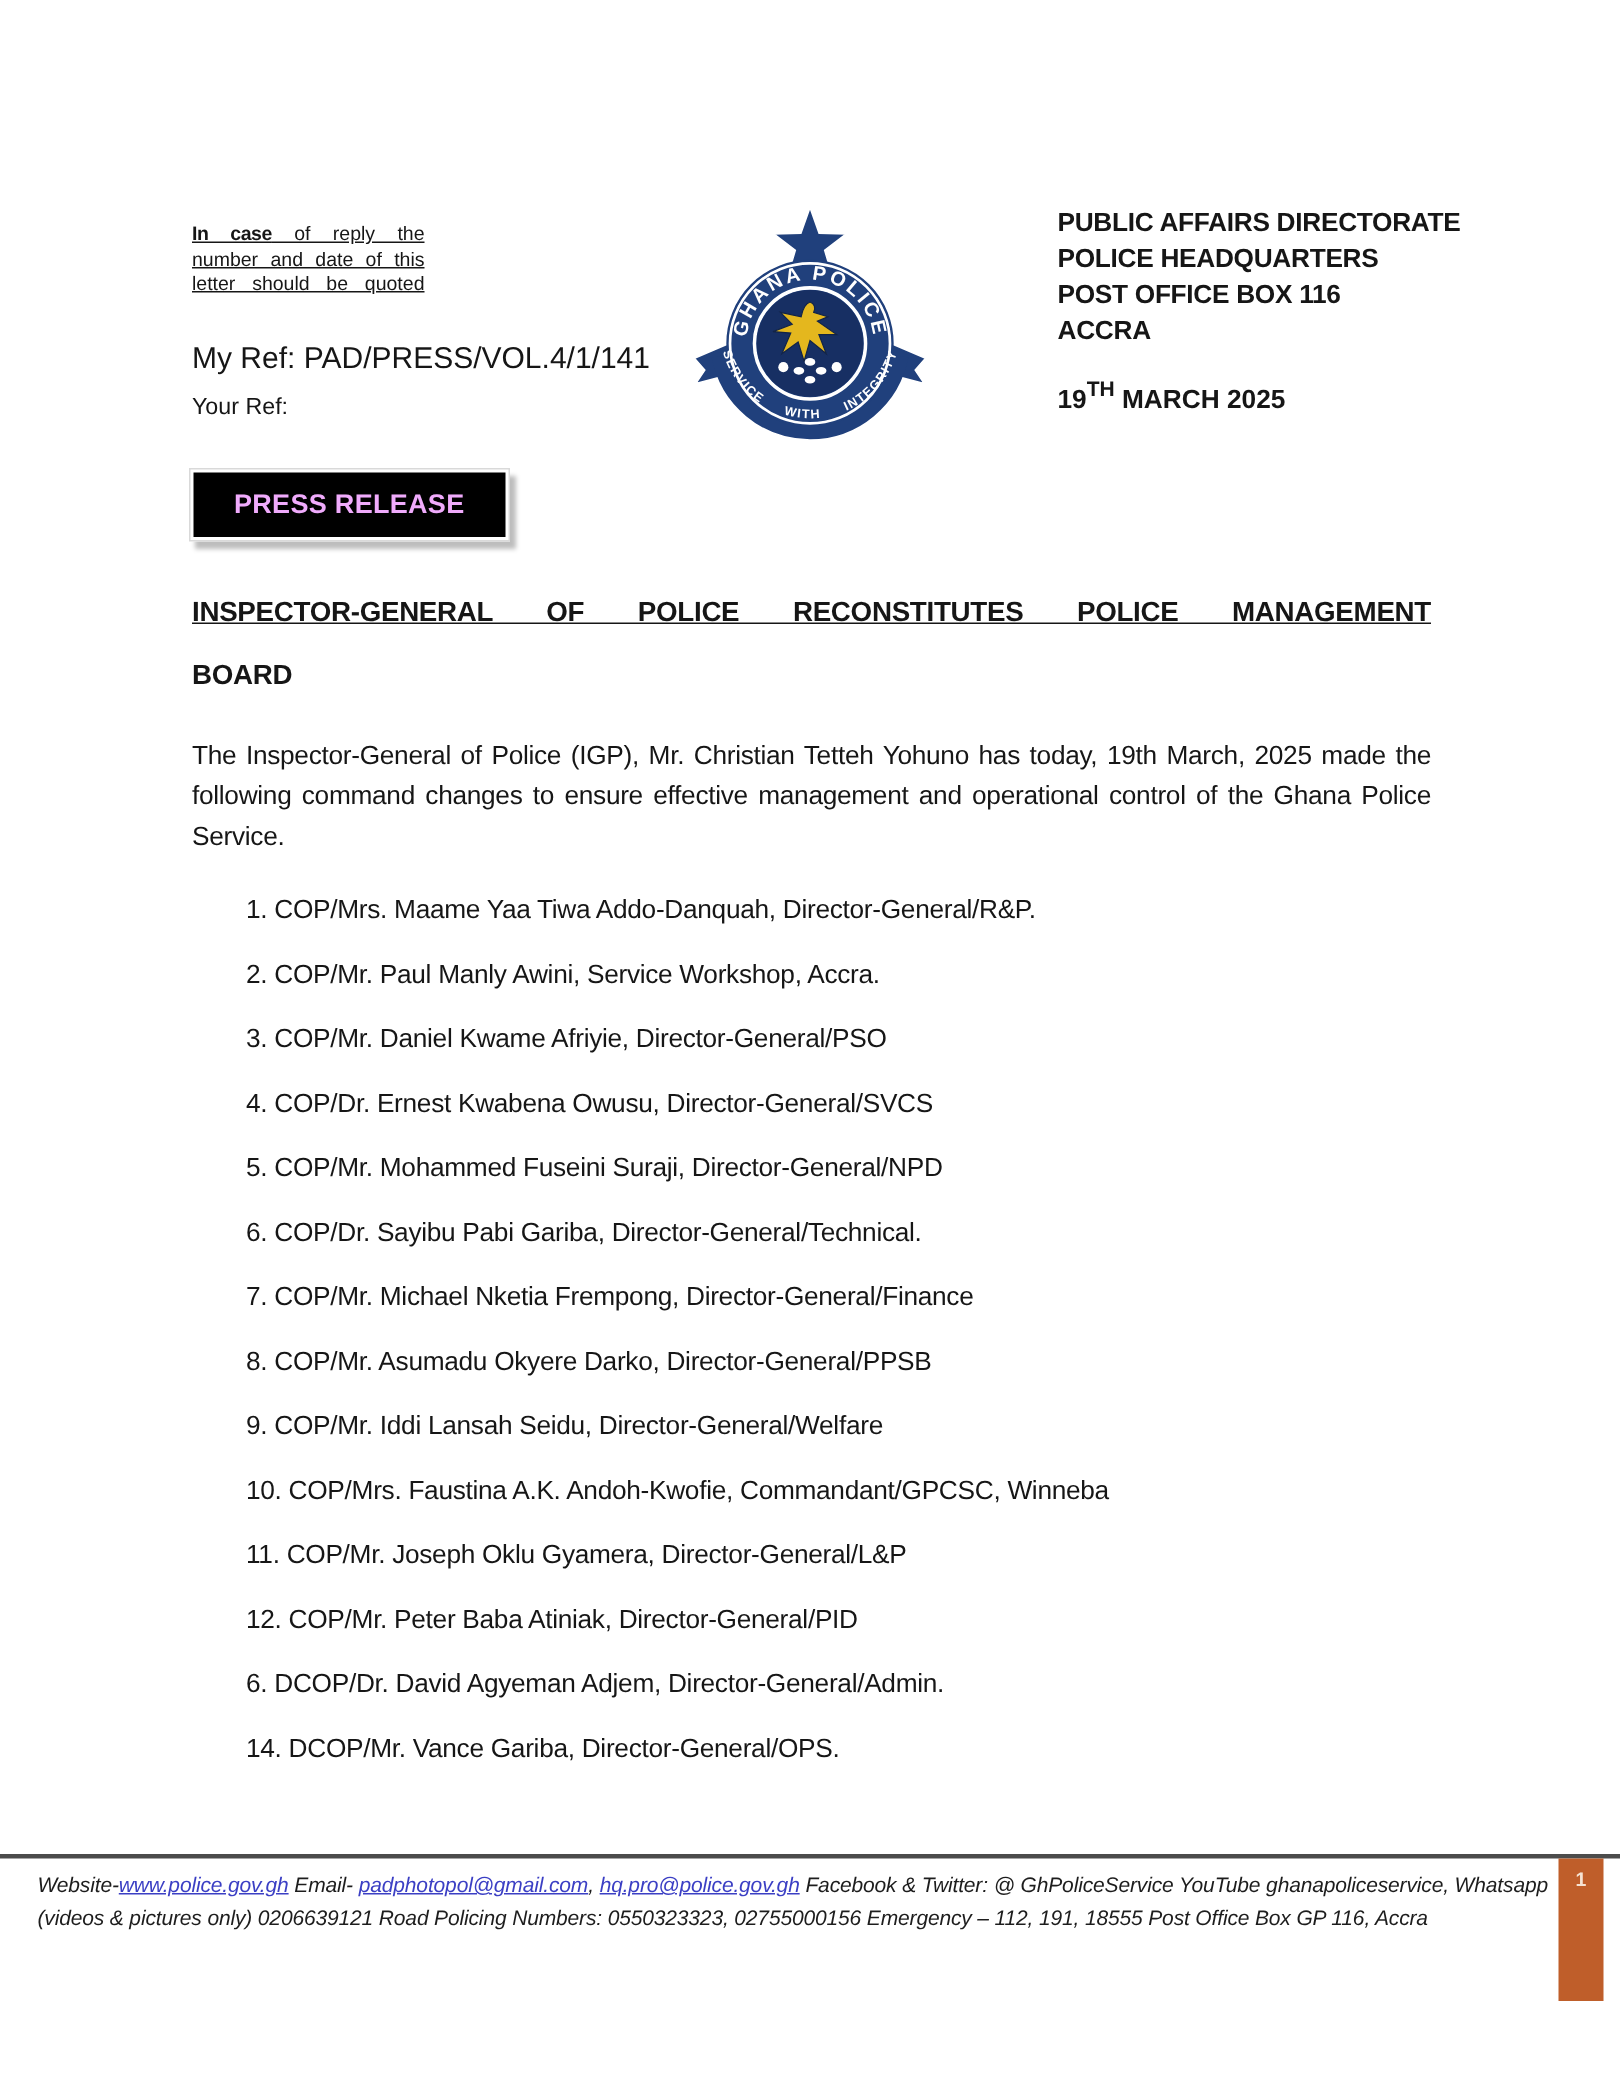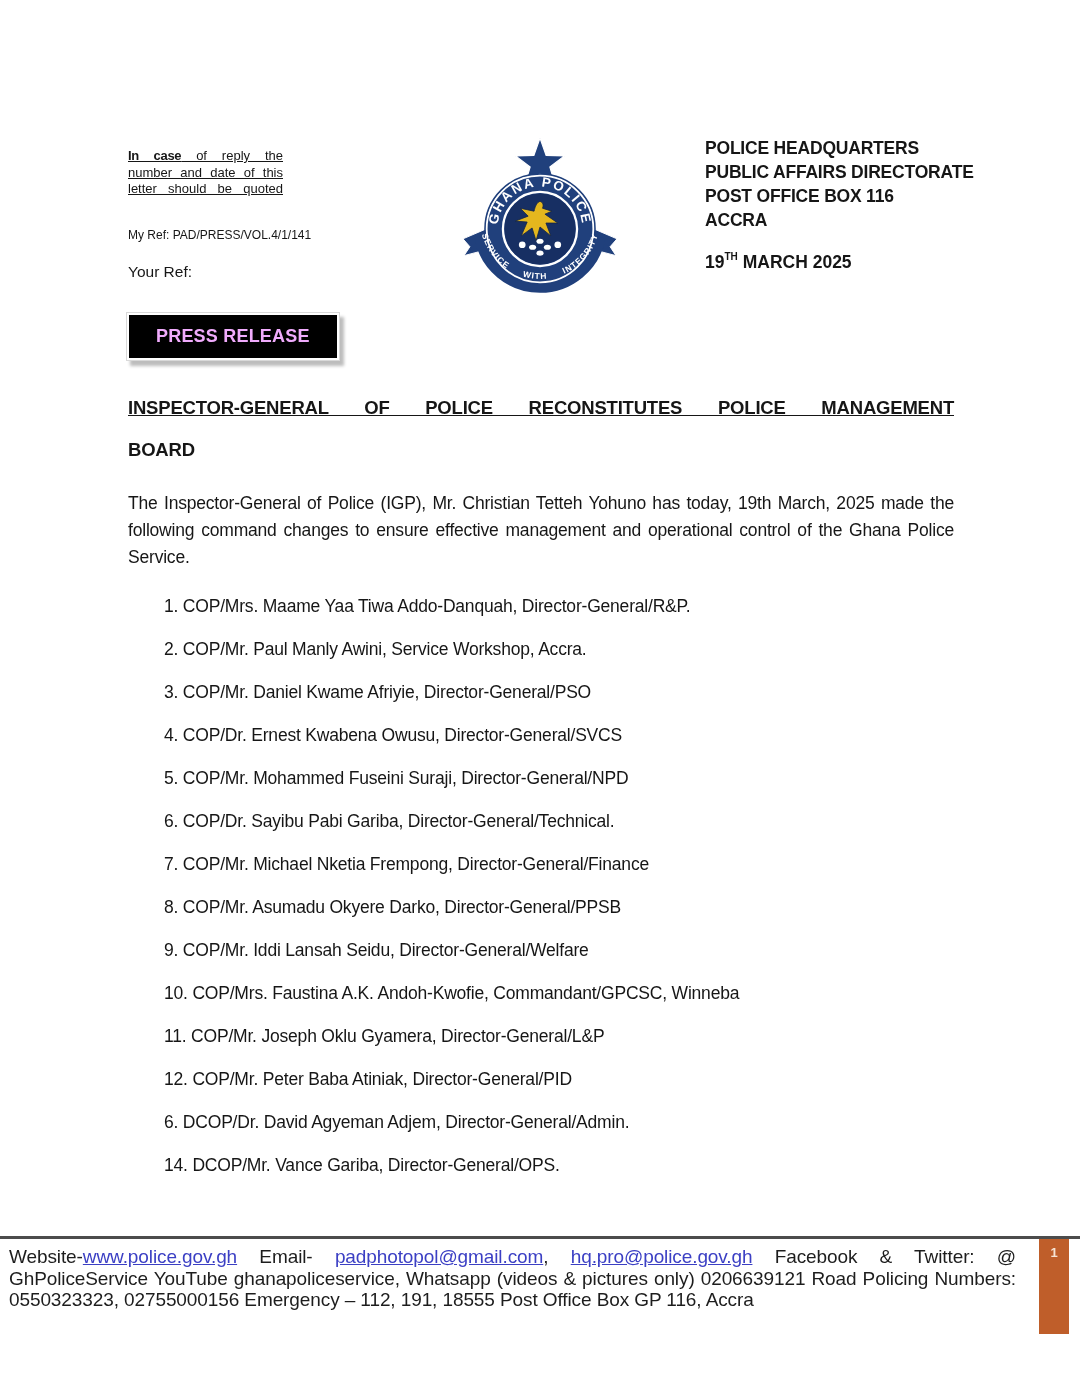--- a/index.html
+++ b/index.html
@@ -7,27 +7,27 @@
     position:relative; width:1080px; height:1398px; background:#ffffff;
     font-family:"Liberation Sans", sans-serif; color:#161616; overflow:hidden;
   }
   .abs { position:absolute; }
 
   
   .reply-note { left:128px; top:148px; width:155px; font-size:13px; line-height:16.5px; }
   .rn-line { text-decoration:underline; text-align:justify; text-align-last:justify; white-space:nowrap; }
   .rn-line b { letter-spacing:-0.3px; }
 
-  .my-ref  { left:128px; top:228px; font-size:12px; }
+  .my-ref  { left:128px; top:228px; font-size:20px; }
   .your-ref{ left:128px; top:263px; font-size:15.5px; }
 
   
   .hq-block { left:705px; top:136px; font-size:17.5px; font-weight:bold; line-height:24px; letter-spacing:-0.2px; }
   .date-line { left:705px; top:252px; font-size:17.5px; font-weight:bold; }
-  .date-line sup { font-size:10px; position:relative; top:-1px; }
+  .date-line sup { font-size:14px; position:relative; top:-1px; }
 
   
   .crest { left:461px; top:138px; width:158px; height:176px; }
 
   
   .stamp-outer {
     left:126px; top:312px; background:#ffffff; border:1px solid #d9d9d9;
     padding:2px; box-shadow:4px 5px 3px #bdbdbd; display:inline-block;
   }
   .stamp {
@@ -44,21 +44,21 @@
   
   .intro { left:128px; top:490px; width:826px; font-size:17.5px; line-height:27px; text-align:justify; letter-spacing:-0.2px; }
 
   
   .appointments { left:128px; top:597px; width:826px; font-size:17.5px; letter-spacing:-0.2px; }
   .appt { line-height:18px; margin-bottom:25px; white-space:nowrap;margin-left:36px; }
 
   
   .footer-rule { left:0; top:1236px; width:1080px; height:3px; background:#4c4c4c; }
   .footer-text {
-    left:9px; top:1246px; width:1007px; font-size:19px; 
+    left:25px; top:1246px; width:1007px; font-size:14px; font-style:italic;
     line-height:21.5px; text-align:justify; color:#1d1d1d; letter-spacing:-0.1px;
   }
   .footer-text a { color:#3b3fc4; text-decoration:underline; cursor:pointer; }
   .page-num {
     left:1039px; top:1239px; width:30px; height:95px; background:#bf5e2a;
     color:#f6e3d3; font-size:13px; font-weight:bold; text-align:center;
     padding-top:6px; box-sizing:border-box;
   }
 </style>
 </head>
@@ -108,22 +108,22 @@
       <ellipse cx="87.5" cy="110.5" rx="3.6" ry="2.6"></ellipse>
       <ellipse cx="80" cy="116.5" rx="3.6" ry="2.6"></ellipse>
     </g>
 
     <text font-family="Liberation Sans, sans-serif" font-size="8.5" font-weight="bold" fill="#ffffff" letter-spacing="1" word-spacing="14">
       <textPath href="#mottopath" startOffset="50%" text-anchor="middle">SERVICE WITH INTEGRITY</textPath>
     </text>
   </svg>
 
   <div class="abs hq-block">
+    <div>PUBLIC AFFAIRS DIRECTORATE</div>
     <div>POLICE HEADQUARTERS</div>
-    <div>PUBLIC AFFAIRS DIRECTORATE</div>
     <div>POST OFFICE BOX 116</div>
     <div>ACCRA</div>
   </div>
 
   <div class="abs date-line">
     <span>19</span><sup>TH</sup><span> MARCH 2025</span>
   </div>
 
   <div class="abs stamp-outer">
     <div class="stamp">PRESS RELEASE</div>

